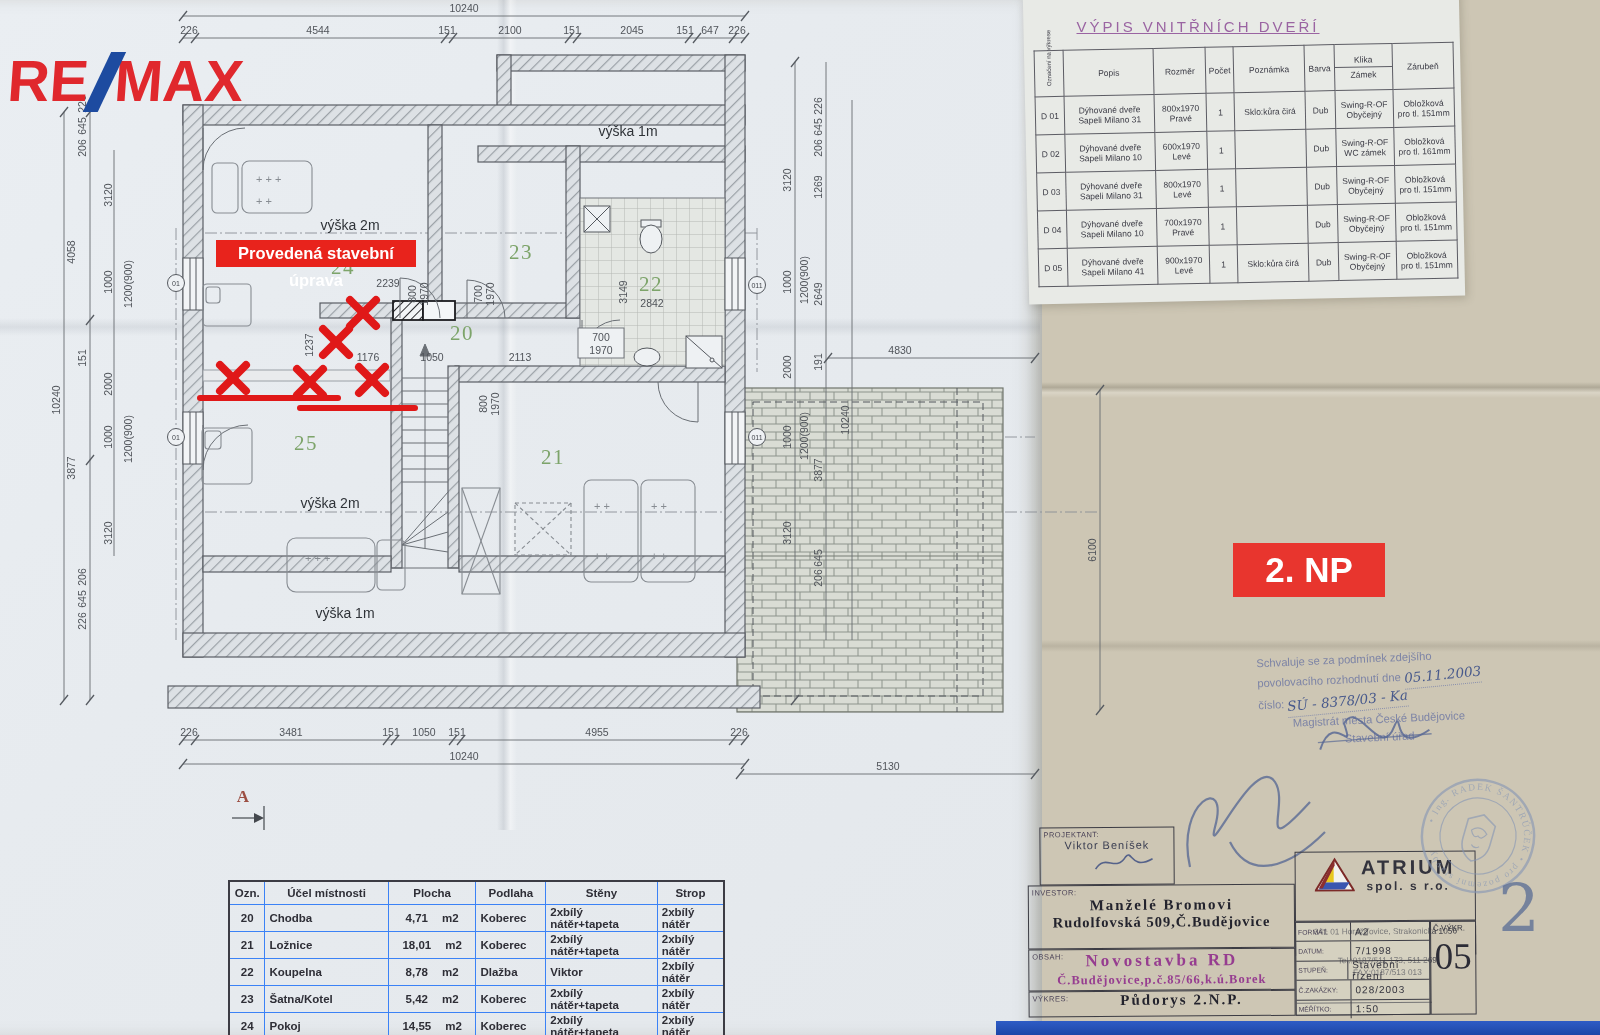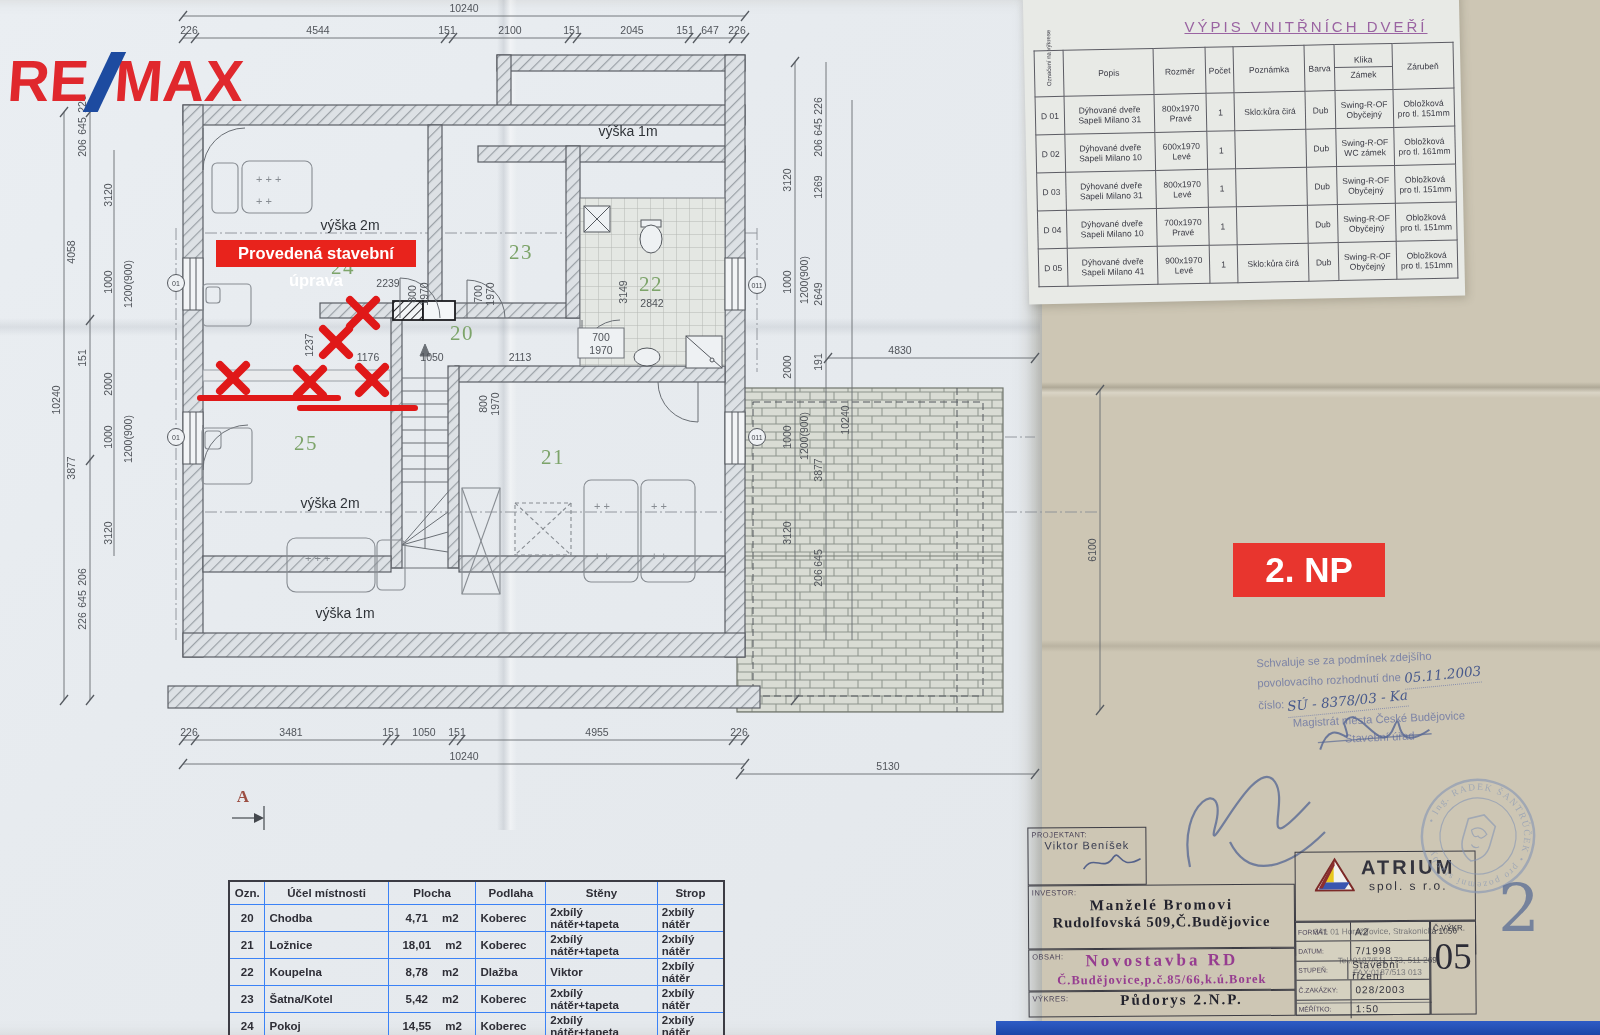--- a/index.html
+++ b/index.html
@@ -33,21 +33,21 @@
   .floor-badge{position:absolute;left:1233px;top:527px;width:152px;height:54px;background:#e8352e;
     color:#fff;font-weight:bold;font-size:35px;line-height:54px;text-align:center;margin-top:16px;}
   
   .dim{font-family:"Liberation Sans",sans-serif;font-size:10.5px;fill:#50545a;}
   .rm{font-family:"Liberation Serif",serif;font-size:21px;fill:#7da46a;letter-spacing:1.5px;}
   .hl{font-family:"Liberation Sans",sans-serif;font-size:14px;fill:#2f3338;}
   .wm{font-family:"Liberation Sans",sans-serif;font-size:7px;fill:#42464c;}
   .plus{font-family:"Liberation Sans",sans-serif;font-size:11px;fill:#878c92;}
   .secA{font-family:"Liberation Serif",serif;font-weight:bold;font-size:17px;fill:#9c4f43;}
   
-  .door-title{position:absolute;left:1096px;top:18px;width:420px;text-align:center;
+  .door-title{position:absolute;left:988px;top:18px;width:420px;text-align:center;
     color:#9a64a2;font-size:15px;letter-spacing:3px;text-decoration:underline;}
   .door-table{position:absolute;left:1036px;top:46px;width:420px;transform:rotate(-1.2deg);
     border-collapse:collapse;font-size:8.5px;color:#3b3b45;}
   .door-table td,.door-table th{border:1px solid #5c5c64;padding:1px 2px;text-align:center;vertical-align:middle;}
   .door-table th{font-weight:normal;}
   .door-table .ozn-h{font-size:6px;transform:rotate(-90deg);width:24px;white-space:nowrap;}
   .door-table tr.r{height:38px;}
   .split-top{border-bottom:1px solid #5c5c64;padding:2px 0;}
   .split-bot{padding:2px 0;}
   
@@ -71,21 +71,21 @@
   .tb-cell{position:absolute;border:1.5px solid #3c3c44;box-sizing:border-box;}
   .tb-label{font-size:7.5px;color:#4c4458;padding:2px 0 0 3px;letter-spacing:.5px;}
   .tb-name{font-size:11px;text-align:center;letter-spacing:1px;color:#3a3e52;}
   .serif-b{font-family:"Liberation Serif",serif;font-weight:bold;}
   .inv1{font-size:15px;text-align:center;letter-spacing:2px;color:#23232d;}
   .inv2{font-size:14.5px;text-align:center;letter-spacing:1px;color:#23232d;}
   .obs1{font-size:17px;text-align:center;letter-spacing:3px;color:#963d90;}
   .obs2{font-size:12.5px;text-align:center;letter-spacing:1px;color:#963d90;margin-top:2px;}
   .vyk{font-size:15px;text-align:center;letter-spacing:2px;color:#23232d;}
   .atr-name{font-size:20px;font-weight:bold;letter-spacing:3px;color:#33333d;}
-  .atr-type{font-size:12px;font-weight:normal;letter-spacing:2px;color:#33333d;}
+  .atr-type{font-size:12px;font-weight:bold;letter-spacing:2px;color:#33333d;}
   .atr-addr{font-size:8.3px;text-align:center;color:#3c3c46;line-height:1.5;margin-top:3px;}
   .fld-row{display:flex;border-bottom:1px solid #3c3c44;height:18.4px;align-items:center;}
   .fld-l{width:52px;font-size:6.8px;color:#4c4458;padding-left:2px;border-right:1px solid #3c3c44;
     height:100%;display:flex;align-items:center;}
   .fld-v{font-size:10px;padding-left:4px;letter-spacing:1px;color:#33333d;}
   .cvykr-l{font-size:8px;padding:2px;color:#33333d;}
   .cvykr-v{font-family:"Liberation Serif",serif;font-size:37px;text-align:center;color:#2c2c36;}
   .big2{position:absolute;left:1498px;top:870px;font-family:"DejaVu Serif",serif;
     font-size:66px;color:rgba(95,112,150,.8);}
   .round-stamp{position:absolute;left:1408px;top:766px;opacity:.6;transform:rotate(16deg);}
@@ -705,21 +705,21 @@
       <path d="M20,45 C35,5 55,55 45,20 C60,-5 80,60 95,25 C105,5 90,55 130,30" fill="none" stroke="#5a6a95" stroke-width="2" opacity=".85"></path>
       <line x1="18" y1="38" x2="132" y2="34" stroke="#5a6a95" stroke-width="1.4" opacity=".7"></line>
     </svg>
   </div>
 
   <svg class="sig-big" width="190" height="140">
     <path d="M30,125 C15,60 70,30 55,85 C45,125 95,10 115,40 C130,62 95,120 150,60 M70,100 C90,140 130,125 165,90" fill="none" stroke="#5a6a95" stroke-width="2.2" opacity=".8"></path>
   </svg>
 
   <div class="tblock">
-    <div class="tb-cell" style="left:0;top:0;width:119px;height:58px">
+    <div class="tb-cell" style="left:12px;top:0;width:135px;height:58px">
       <div class="tb-label">PROJEKTANT:</div>
       <div class="tb-name">Viktor Beníšek</div>
       <svg width="70" height="24" style="margin-left:50px">
         <path d="M5,18 C15,2 25,22 35,6 C42,-2 40,20 62,8" fill="none" stroke="#55628a" stroke-width="1.6"></path>
       </svg>
     </div>
     <div class="tb-cell" style="left:0;top:58px;width:267px;height:64px">
       <div class="tb-label">INVESTOR:</div>
       <div class="serif-b inv1">Manželé Bromovi</div>
       <div class="serif-b inv2">Rudolfovská 509,Č.Budějovice</div>

